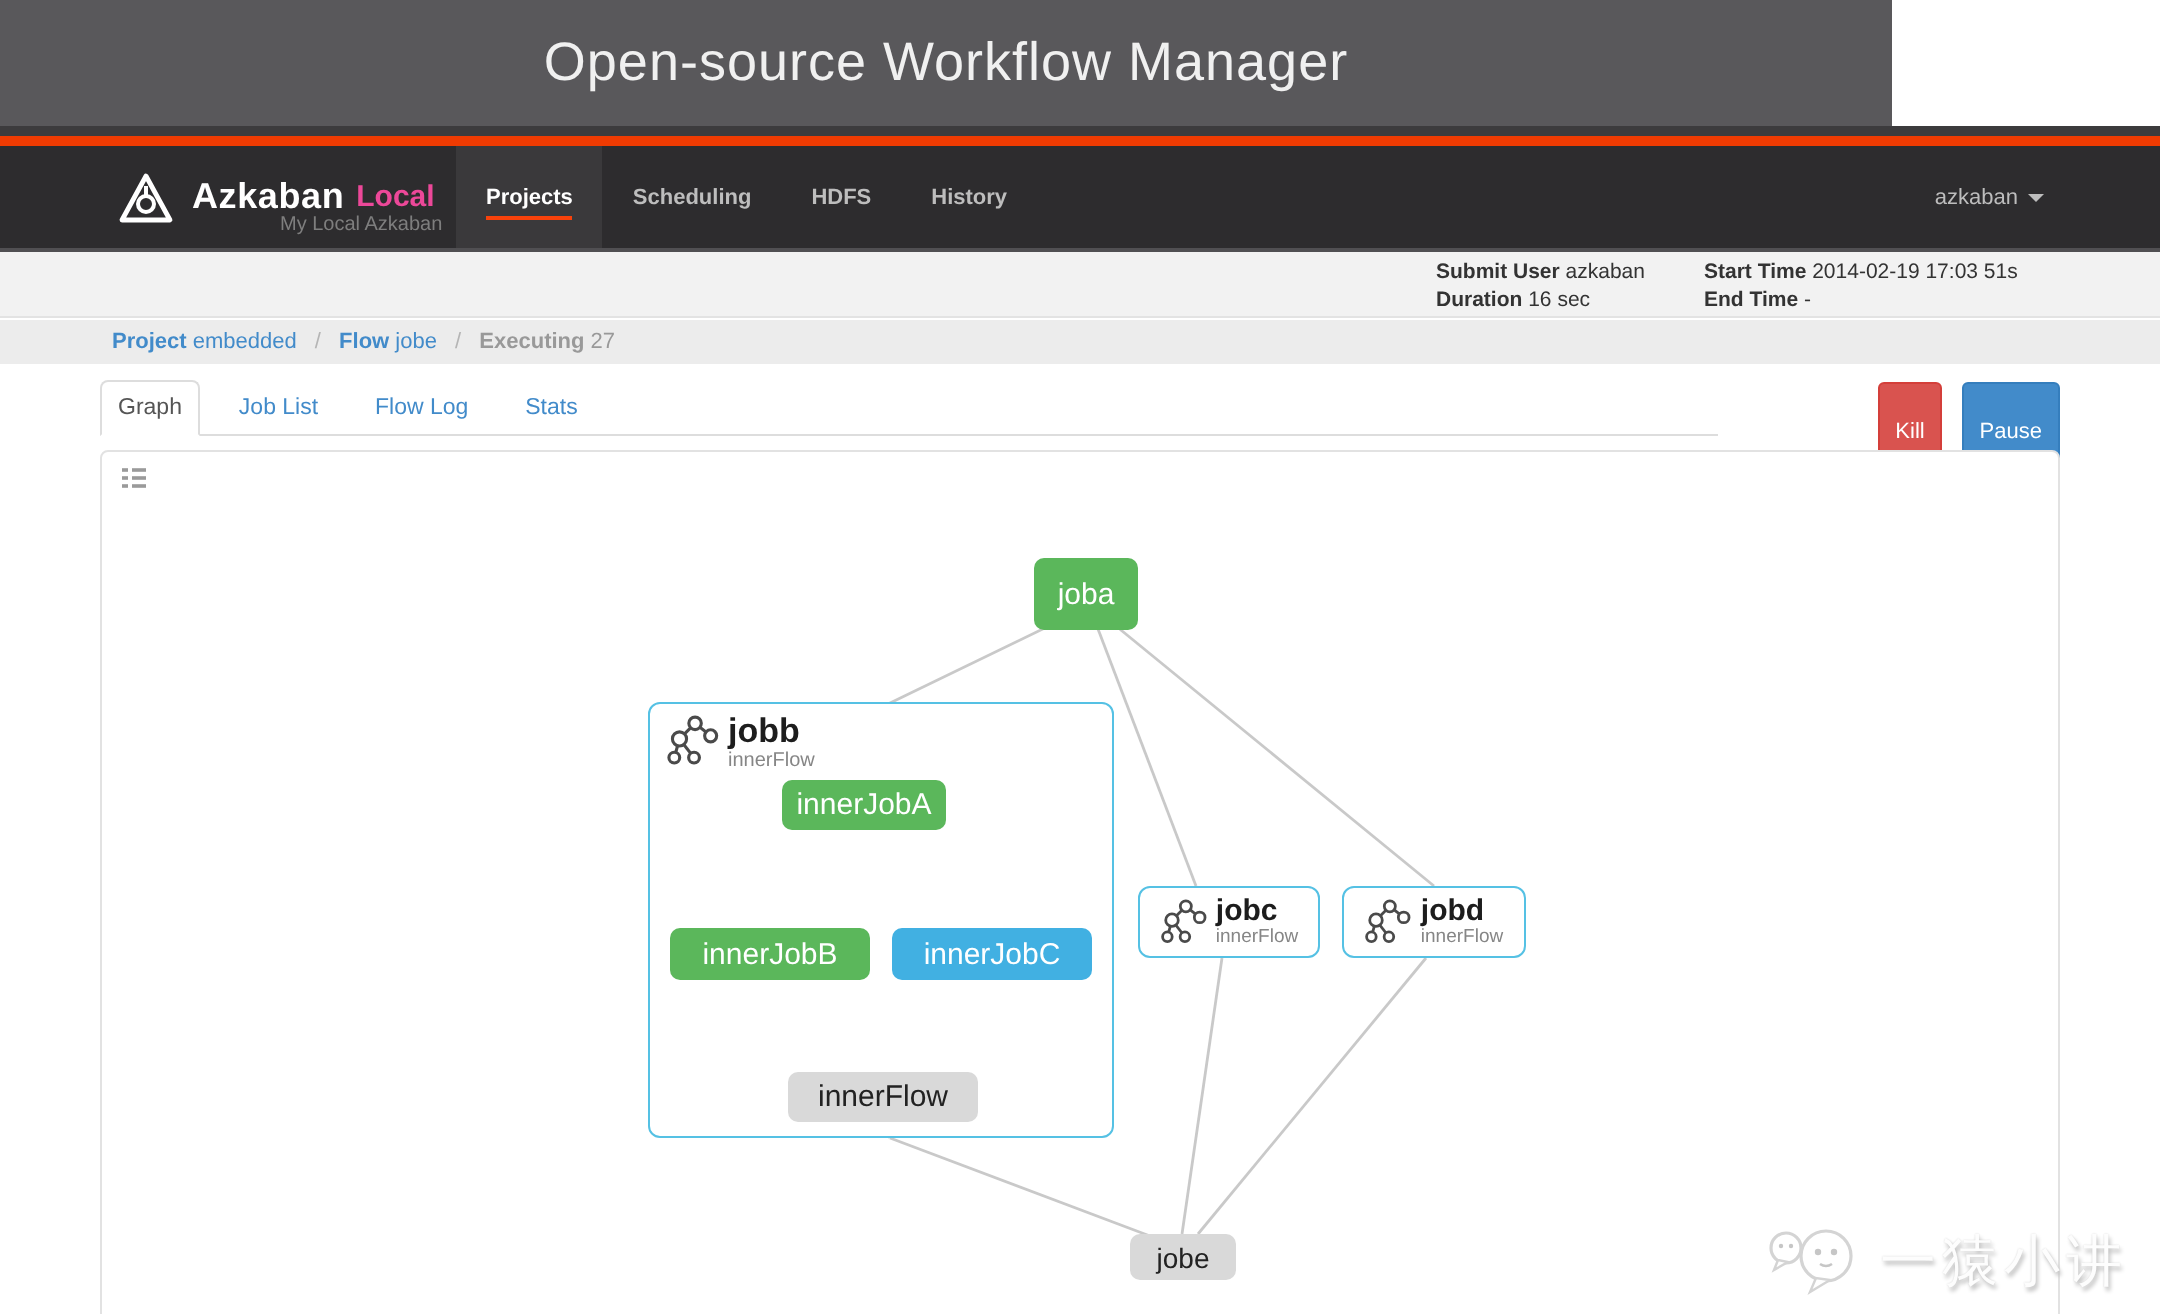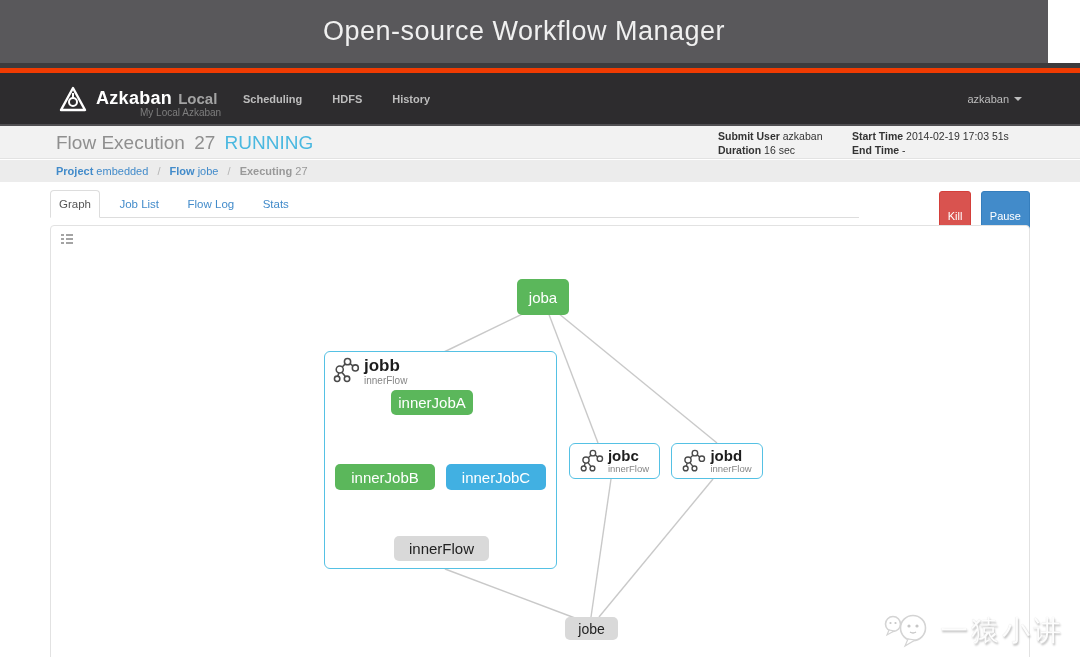--- a/index.html
+++ b/index.html
@@ -2,32 +2,32 @@
 <html><head>
 <meta charset="utf-8">
 <style>
   * { margin:0; padding:0; box-sizing:border-box; }
   html,body { width:1080px; height:657px; }
   body {
     position:relative; overflow:hidden; background:#fff;
     font-family:"Liberation Sans", sans-serif; color:#333;
   }
   
-  .banner { position:absolute; top:0; left:0; width:1048px; height:63px;
+  .banner { position:absolute; top:0; left:0; width:946px; height:63px;
     background:#59585b; color:#f0f0f0; font-size:27px; font-weight:300;
     text-align:center; line-height:63px; letter-spacing:.5px; }
   .banner-shade { position:absolute; top:63px; left:0; width:1080px; height:5px; background:#3c3b3d; }
   .orange-bar { position:absolute; top:68px; left:0; width:1080px; height:5px; background:#ef3b02; }
 
   
   .navbar { position:absolute; top:73px; left:0; width:1080px; height:53px;
     background:#2d2c2e; border-bottom:2px solid #504f52; }
   .logo { position:absolute; left:58px; top:0; height:100%; display:flex; align-items:center; }
   .logo .brand { font-size:18px; font-weight:bold; color:#fff; margin-left:8px; letter-spacing:.3px; }
-  .logo .mode  { font-size:15px; font-weight:bold; color:#a3a3a3; margin-left:6px; }
+  .logo .mode  { font-size:15px; font-weight:bold; color:#ec4899; margin-left:6px; }
   .logo-sub { position:absolute; left:140px; top:34px; font-size:10px; color:#7e7e7e; }
   .nav-menu { position:absolute; left:228px; top:0; height:100%; display:flex; }
   .nav-item { padding:0 15px; display:flex; align-items:center; font-size:11px;
     font-weight:bold; color:#bdbdbd; cursor:pointer; }
   .nav-item.active { background:#3a393b; color:#fff; }
   .nav-item.active .nav-label { border-bottom:2px solid #f8420b; padding-bottom:3px; margin-bottom:-5px; }
   .nav-user { position:absolute; right:58px; top:0; height:100%; display:flex; align-items:center;
     font-size:11px; color:#bdbdbd; cursor:pointer; }
   .caret { display:inline-block; margin-left:5px; width:0; height:0;
     border-left:4px solid transparent; border-right:4px solid transparent; border-top:4px solid #bdbdbd; }
@@ -95,42 +95,40 @@
     <svg width="30" height="28" viewBox="0 0 30 28">
       <path d="M15 3 L27 25 L3 25 Z" fill="none" stroke="#fff" stroke-width="2.4" stroke-linejoin="round"></path>
       <circle cx="15" cy="17" r="4" fill="none" stroke="#fff" stroke-width="2"></circle>
       <path d="M15 13 L15 8" stroke="#fff" stroke-width="2"></path>
     </svg>
     <span class="brand">Azkaban</span>
     <span class="mode">Local</span>
   </div>
   <div class="logo-sub">My Local Azkaban</div>
   <div class="nav-menu">
+    <div class="nav-item active">
+        <span class="nav-label">Projects</span>
+      </div>
     <div class="nav-item">
         <span class="nav-label">Scheduling</span>
       </div>
     <div class="nav-item">
         <span class="nav-label">HDFS</span>
       </div>
     <div class="nav-item">
         <span class="nav-label">History</span>
       </div>
   </div>
   <div class="nav-user">
     <span>azkaban</span>
     <span class="caret"></span>
   </div>
 </div>
 
 <div class="header-strip">
-  <div class="flow-title">
-    <span>Flow Execution</span>
-    <span style="margin-left:4px;">27</span>
-    <span class="flow-status">RUNNING</span>
-  </div>
   <div class="meta-col c1">
     <div><b>Submit User</b> <span>azkaban</span></div>
     <div><b>Duration</b> <span>16 sec</span></div>
   </div>
   <div class="meta-col c2">
     <div><b>Start Time</b> <span>2014-02-19 17:03 51s</span></div>
     <div><b>End Time</b> <span>-</span></div>
   </div>
 </div>
 

